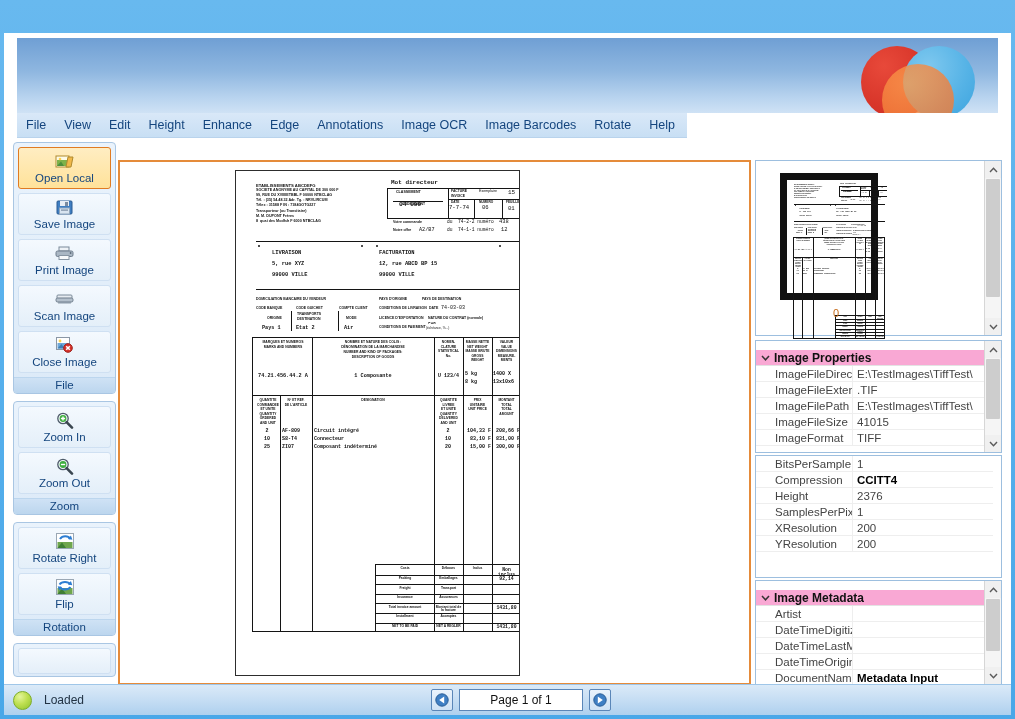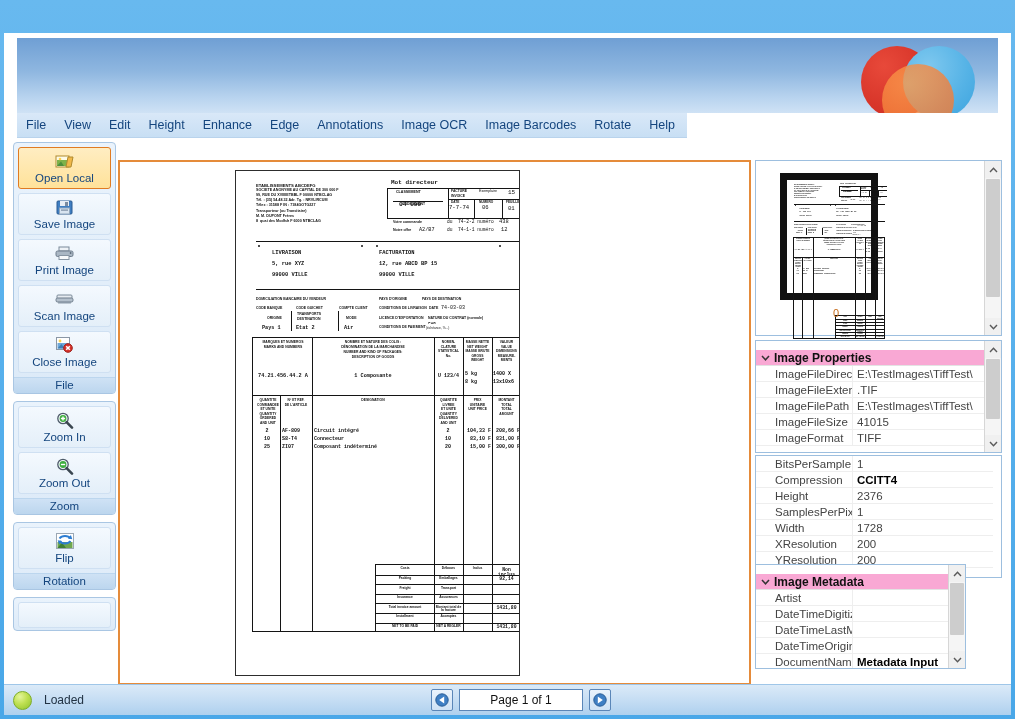--- a/index.html
+++ b/index.html
@@ -154,21 +154,21 @@
   .sb-arrow { height:17px; display:flex; align-items:center; justify-content:center;
               background:#f0f0f0; }
   .sb-arrow svg { display:block; }
   .sb-thumb { position:absolute; left:1px; right:1px; background:#cdcdcd; border-radius:1px; }
 
   
   #props1 { position:absolute; left:0; top:180px; width:247px; height:113px;
             border:1px solid #9dbfdf; background:#fff; }
   #props2 { position:absolute; left:0; top:295px; width:247px; height:123px;
             border:1px solid #9dbfdf; background:#fff; }
-  #props3 { position:absolute; left:0; top:404px; width:211px; height:105px;
+  #props3 { position:absolute; left:0; top:420px; width:247px; height:105px;
             border:1px solid #9dbfdf; background:#fff;padding-left:24px; }
 
   .grid-inner { position:absolute; left:0; top:0; right:17px; bottom:0; overflow:hidden; }
   .sect-head {
     display:flex; align-items:center; height:16px;
     background:#f9a8d4; border-bottom:1px solid #e3e3e3;margin-top:9px;
   }
   .chev { width:18px; text-align:center; color:#333; font-size:10px; line-height:16px; }
   .sect-title { font-weight:bold; font-size:12px; color:#111; }
   .prow { display:flex; height:16px; line-height:16px; border-bottom:1px solid #eee; }
@@ -314,20 +314,32 @@
                 <line x1="11.6" y1="10.2" x2="17" y2="15.6" stroke="#3a4650" stroke-width="2.6" stroke-linecap="round"></line>
                 <circle cx="8" cy="6.5" r="3.4" fill="#3fae3f"></circle>
                 <path d="M5.9 6.5 H10.1" stroke="#fff" stroke-width="1.4"></path>
               </svg>
             </div>
             <div class="tlab">Zoom Out</div>
           </div>
           <div class="grp-title">Zoom</div>
         </div>
         <div class="grp">
+          <div class="tbtn">
+            <div class="ico">
+              <svg width="18" height="16" viewBox="0 0 18 16">
+                <rect x="0.5" y="0.5" width="17" height="15" fill="#ffffff" stroke="#9aa7b4"></rect>
+                <rect x="1.5" y="9" width="15" height="6" fill="#6fa64d"></rect>
+                <path d="M1.5 15 L6 9.5 L10 15Z" fill="#3f7f34"></path>
+                <path d="M4 6 C6.5 2.2, 12 2.2, 14.5 6" fill="none" stroke="#2d7dd2" stroke-width="2"></path>
+                <polygon points="14.9,2.4 16.4,6.8 11.9,5.9" fill="#2d7dd2"></polygon>
+              </svg>
+            </div>
+            <div class="tlab">Rotate Right</div>
+          </div>
           <div class="tbtn">
             <div class="ico">
               <svg width="18" height="16" viewBox="0 0 18 16">
                 <rect x="0.5" y="0.5" width="17" height="15" fill="#ffffff" stroke="#9aa7b4"></rect>
                 <rect x="1.5" y="9" width="15" height="6" fill="#6fa64d"></rect>
                 <path d="M1.5 15 L6 9.5 L10 15Z" fill="#3f7f34"></path>
                 <path d="M3.5 5.5 C6 2.2, 12 2.2, 14.5 5.5" fill="none" stroke="#2d7dd2" stroke-width="2"></path>
                 <polygon points="14.9,2.1 16.3,6.3 11.9,5.5" fill="#2d7dd2"></polygon>
                 <path d="M14.5 8 C12 11.3, 6 11.3, 3.5 8" fill="none" stroke="#2d7dd2" stroke-width="2"></path>
                 <polygon points="3.1,11.4 1.7,7.2 6.1,8" fill="#2d7dd2"></polygon>
@@ -781,24 +793,20 @@
               </div>
               <div class="prow">
                 <div class="pk">Height</div>
                 <div class="pv">2376</div>
               </div>
               <div class="prow">
                 <div class="pk">SamplesPerPixel</div>
                 <div class="pv">1</div>
               </div>
               <div class="prow">
-                <div class="pk">Width</div>
-                <div class="pv">1728</div>
-              </div>
-              <div class="prow">
                 <div class="pk">XResolution</div>
                 <div class="pv">200</div>
               </div>
               <div class="prow">
                 <div class="pk">YResolution</div>
                 <div class="pv">200</div>
               </div>
             </div>
         </div>
       </div>

